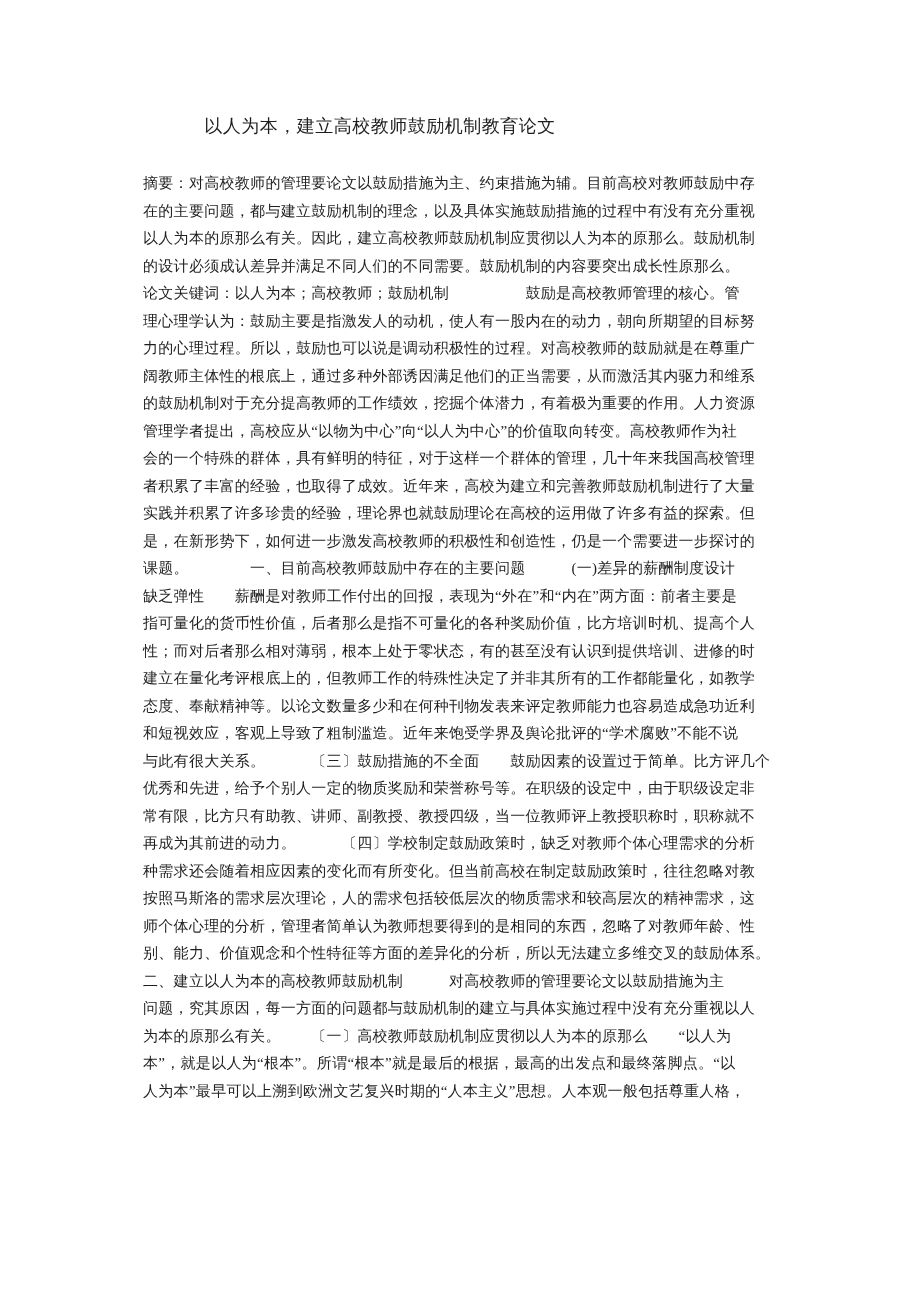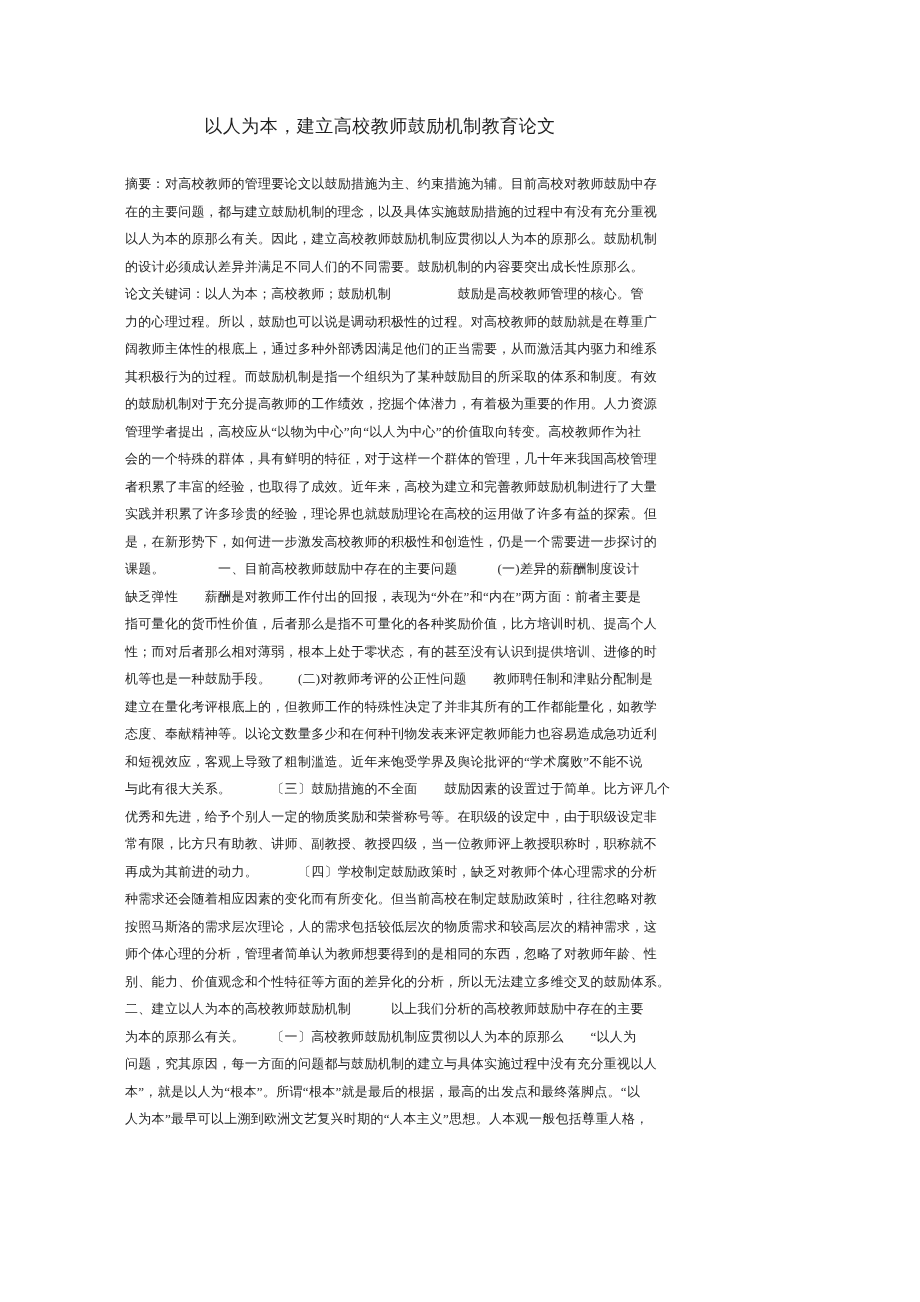--- a/index.html
+++ b/index.html
@@ -33,61 +33,61 @@
   }
   .doc-body {
     position: absolute;
     top: 170px;
     left: 125px;
     width: 680px;
   }
   .doc-body .line {
     height: 27.5px;
     line-height: 27.5px;
-    font-size: 13px;
+    font-size: 15px;
     letter-spacing: 0.3px;
     white-space: pre;
     overflow: visible;
+    margin-left: 18px;
   }
 </style>
 </head>
 <body>
 
 <div class="page">
   <h1 class="doc-title">以人为本，建立高校教师鼓励机制教育论文</h1>
   <div class="doc-body" id="doc-body">
       <div class="line">摘要：对高校教师的管理要论文以鼓励措施为主、约束措施为辅。目前高校对教师鼓励中存</div>
       <div class="line">在的主要问题，都与建立鼓励机制的理念，以及具体实施鼓励措施的过程中有没有充分重视</div>
       <div class="line">以人为本的原那么有关。因此，建立高校教师鼓励机制应贯彻以人为本的原那么。鼓励机制</div>
       <div class="line">的设计必须成认差异并满足不同人们的不同需要。鼓励机制的内容要突出成长性原那么。</div>
       <div class="line">论文关键词：以人为本；高校教师；鼓励机制　　　　　鼓励是高校教师管理的核心。管</div>
+      <div class="line">理心理学认为：鼓励主要是指激发人的动机，使人有一股内在的动力，朝向所期望的目标努</div>
       <div class="line">力的心理过程。所以，鼓励也可以说是调动积极性的过程。对高校教师的鼓励就是在尊重广</div>
       <div class="line">阔教师主体性的根底上，通过多种外部诱因满足他们的正当需要，从而激活其内驱力和维系</div>
-      <div class="line">其积极行为的过程。而鼓励机制是指一个组织为了某种鼓励目的所采取的体系和制度。有效</div>
       <div class="line">的鼓励机制对于充分提高教师的工作绩效，挖掘个体潜力，有着极为重要的作用。人力资源</div>
       <div class="line">管理学者提出，高校应从“以物为中心”向“以人为中心”的价值取向转变。高校教师作为社</div>
       <div class="line">会的一个特殊的群体，具有鲜明的特征，对于这样一个群体的管理，几十年来我国高校管理</div>
       <div class="line">者积累了丰富的经验，也取得了成效。近年来，高校为建立和完善教师鼓励机制进行了大量</div>
       <div class="line">实践并积累了许多珍贵的经验，理论界也就鼓励理论在高校的运用做了许多有益的探索。但</div>
       <div class="line">是，在新形势下，如何进一步激发高校教师的积极性和创造性，仍是一个需要进一步探讨的</div>
       <div class="line">课题。　　　　一、目前高校教师鼓励中存在的主要问题　　　(一)差异的薪酬制度设计</div>
       <div class="line">缺乏弹性　　薪酬是对教师工作付出的回报，表现为“外在”和“内在”两方面：前者主要是</div>
       <div class="line">指可量化的货币性价值，后者那么是指不可量化的各种奖励价值，比方培训时机、提高个人</div>
       <div class="line">性；而对后者那么相对薄弱，根本上处于零状态，有的甚至没有认识到提供培训、进修的时</div>
-      <div class="line">机等也是一种鼓励手段。　　(二)对教师考评的公正性问题　　教师聘任制和津贴分配制是</div>
       <div class="line">建立在量化考评根底上的，但教师工作的特殊性决定了并非其所有的工作都能量化，如教学</div>
       <div class="line">态度、奉献精神等。以论文数量多少和在何种刊物发表来评定教师能力也容易造成急功近利</div>
       <div class="line">和短视效应，客观上导致了粗制滥造。近年来饱受学界及舆论批评的“学术腐败”不能不说</div>
       <div class="line">与此有很大关系。　　　〔三〕鼓励措施的不全面　　鼓励因素的设置过于简单。比方评几个</div>
       <div class="line">优秀和先进，给予个别人一定的物质奖励和荣誉称号等。在职级的设定中，由于职级设定非</div>
       <div class="line">常有限，比方只有助教、讲师、副教授、教授四级，当一位教师评上教授职称时，职称就不</div>
       <div class="line">再成为其前进的动力。　　　〔四〕学校制定鼓励政策时，缺乏对教师个体心理需求的分析</div>
       <div class="line">种需求还会随着相应因素的变化而有所变化。但当前高校在制定鼓励政策时，往往忽略对教</div>
       <div class="line">按照马斯洛的需求层次理论，人的需求包括较低层次的物质需求和较高层次的精神需求，这</div>
       <div class="line">师个体心理的分析，管理者简单认为教师想要得到的是相同的东西，忽略了对教师年龄、性</div>
       <div class="line">别、能力、价值观念和个性特征等方面的差异化的分析，所以无法建立多维交叉的鼓励体系。</div>
-      <div class="line">二、建立以人为本的高校教师鼓励机制　　　以上我们分析的高校教师鼓励中存在的主要</div>
+      <div class="line">二、建立以人为本的高校教师鼓励机制　　　对高校教师的管理要论文以鼓励措施为主</div>
+      <div class="line">问题，究其原因，每一方面的问题都与鼓励机制的建立与具体实施过程中没有充分重视以人</div>
       <div class="line">为本的原那么有关。　　〔一〕高校教师鼓励机制应贯彻以人为本的原那么　　“以人为</div>
-      <div class="line">问题，究其原因，每一方面的问题都与鼓励机制的建立与具体实施过程中没有充分重视以人</div>
       <div class="line">本”，就是以人为“根本”。所谓“根本”就是最后的根据，最高的出发点和最终落脚点。“以</div>
       <div class="line">人为本”最早可以上溯到欧洲文艺复兴时期的“人本主义”思想。人本观一般包括尊重人格，</div>
     </div>
 </div>
 
 </body></html>

